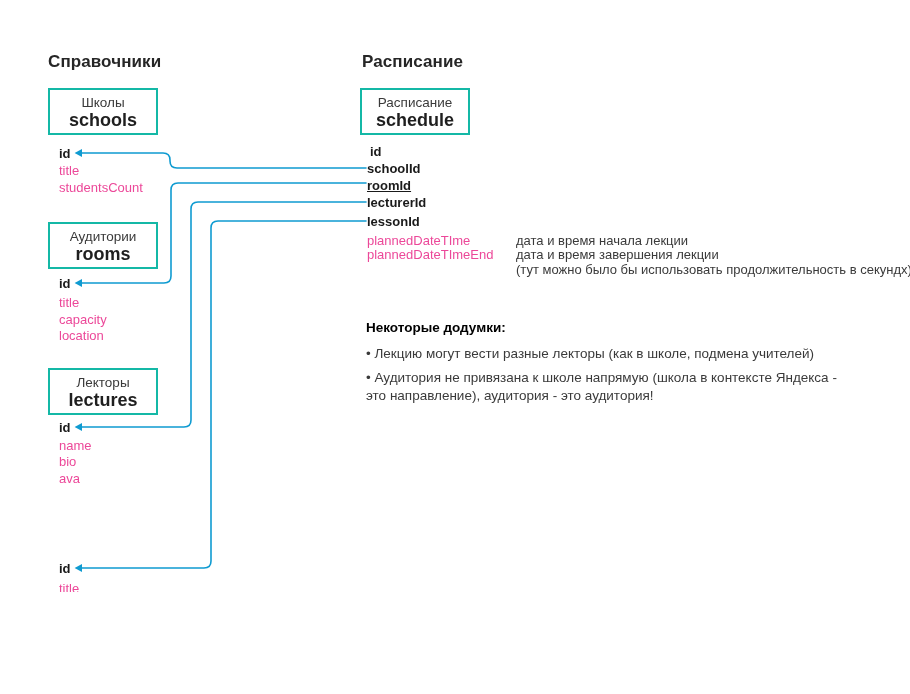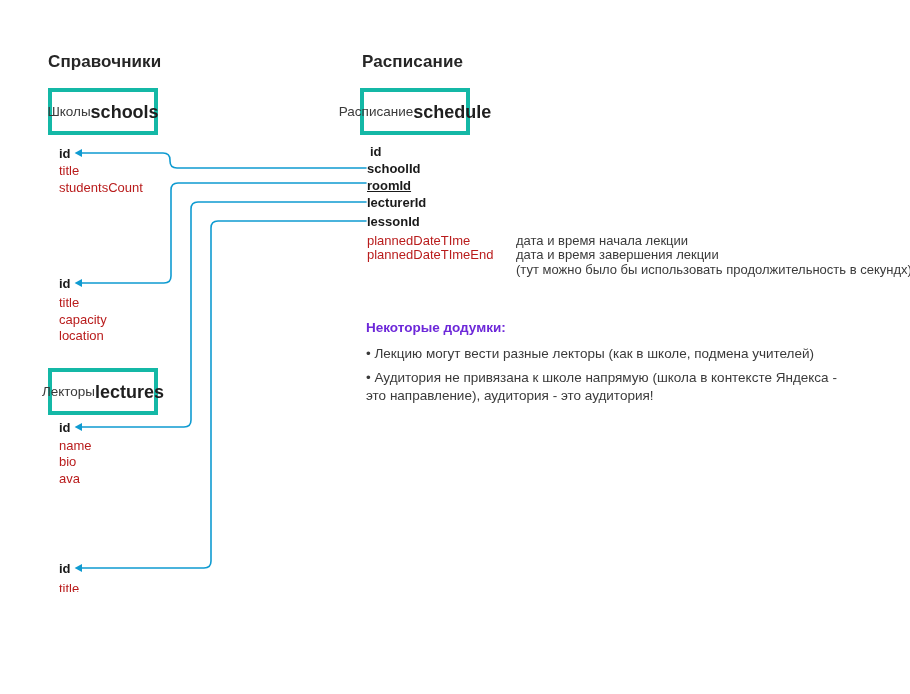--- a/index.html
+++ b/index.html
@@ -31,63 +31,63 @@
     position: absolute;
     font-size: 17px;
     font-weight: bold;
     color: #262626;
     letter-spacing: 0.1px;
     white-space: nowrap;
   }
   .entity-box {
     position: absolute;
     box-sizing: border-box;
-    border: 4px solid #14b8a6;
+    border: 2px solid #14b8a6;
     background: #ffffff;
     display: flex;
-    flex-direction: row;
+    flex-direction: column;
     align-items: center;
     justify-content: center;
   }
   .entity-title-ru {
     font-size: 13.5px;
     color: #3a3a3a;
     line-height: 17px;
     white-space: nowrap;
   }
   .entity-title-en {
     font-size: 18px;
     font-weight: bold;
     color: #1f1f1f;
     line-height: 18px;
     white-space: nowrap;
   }
   .field {
     position: absolute;
     font-size: 13px;
-    color: #b91c1c;
+    color: #ec4899;
     line-height: 17px;
     white-space: nowrap;
   }
   .field.key {
     font-weight: bold;
     color: #1a1a1a;
   }
   .note-line {
     position: absolute;
     font-size: 13px;
     color: #3a3a3a;
     line-height: 17px;
     white-space: nowrap;
   }
   .notes-title {
     position: absolute;
     font-size: 13.5px;
     font-weight: bold;
-    color: #6d28d9;
+    color: #000000;
     white-space: nowrap;
   }
   .notes-line {
     position: absolute;
     font-size: 13.5px;
     color: #3a3a3a;
     line-height: 19px;
     white-space: nowrap;
   }
 </style>
@@ -118,20 +118,24 @@
   <div class="col-title" style="left:362px; top:52px;">Расписание</div>
 
   <div class="entity-box" style="left:48px; top:88px; width:110px; height:47px;">
     <div class="entity-title-ru">Школы</div>
     <div class="entity-title-en">schools</div>
   </div>
   <div class="field key" style="left:59px; top:145px;">id</div>
   <div class="field" style="left:59px; top:162px;">title</div>
   <div class="field" style="left:59px; top:179px;">studentsCount</div>
 
+  <div class="entity-box" style="left:48px; top:222px; width:110px; height:47px;">
+    <div class="entity-title-ru">Аудитории</div>
+    <div class="entity-title-en">rooms</div>
+  </div>
   <div class="field key" style="left:59px; top:275px;">id</div>
   <div class="field" style="left:59px; top:294px;">title</div>
   <div class="field" style="left:59px; top:311px;">capacity</div>
   <div class="field" style="left:59px; top:327px;">location</div>
 
   <div class="entity-box" style="left:48px; top:362px; width:110px; height:47px;margin-top:6px;">
     <div class="entity-title-ru">Лекторы</div>
     <div class="entity-title-en">lectures</div>
   </div>
   <div class="field key" style="left:59px; top:419px;">id</div>

